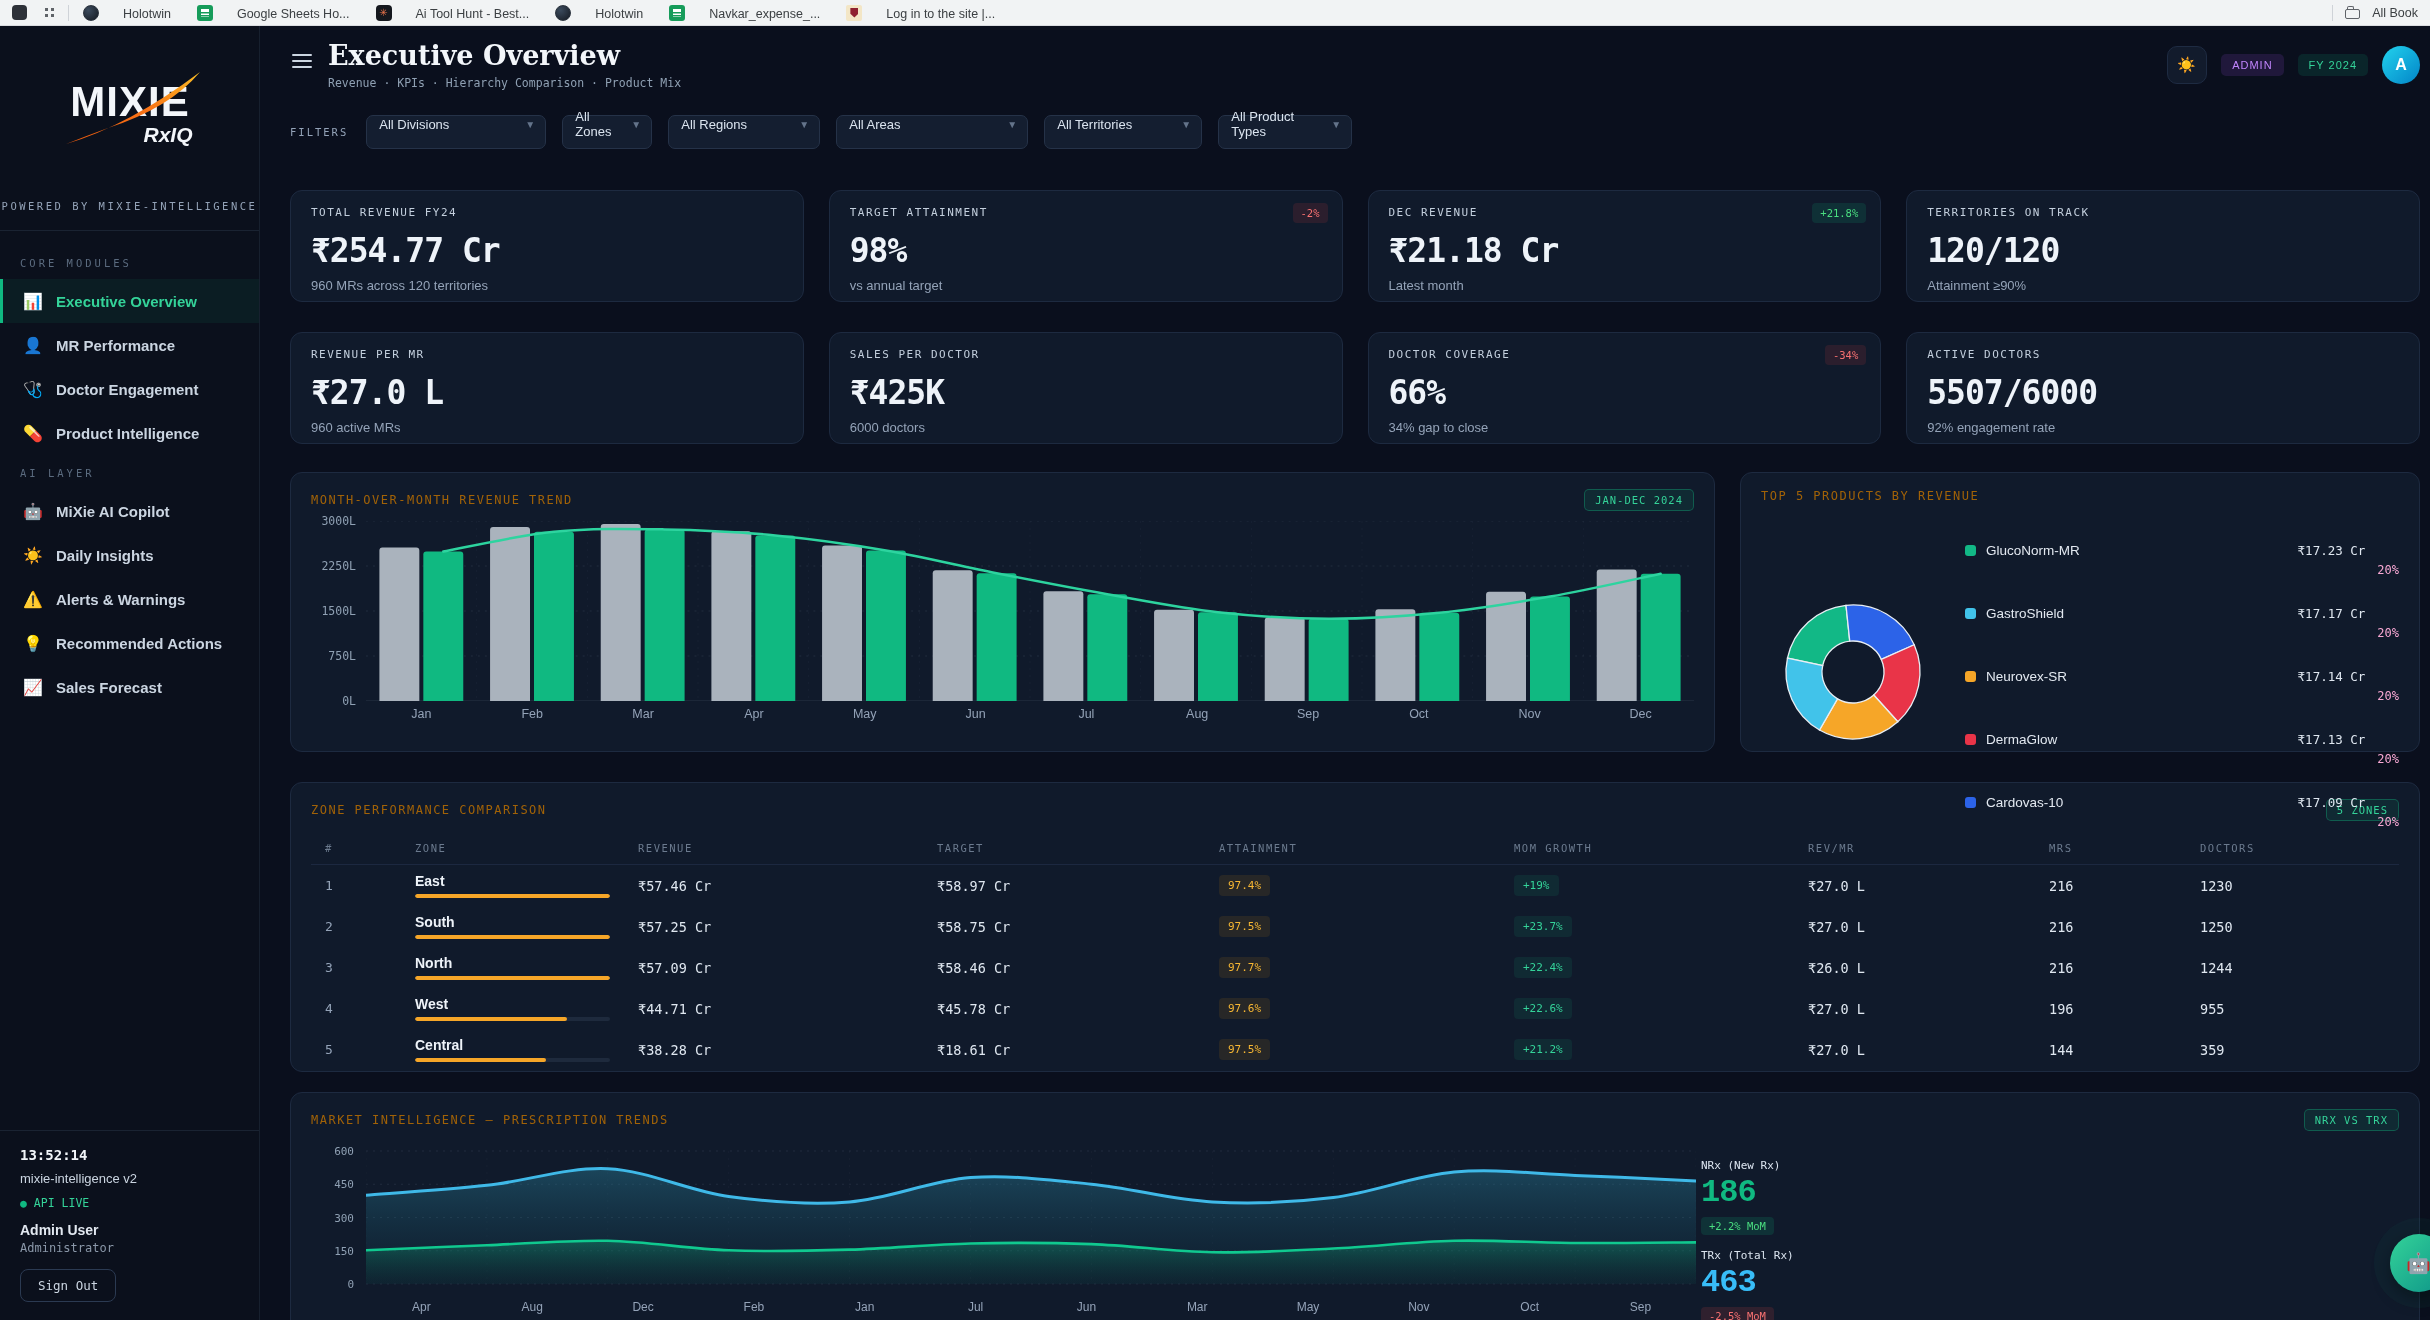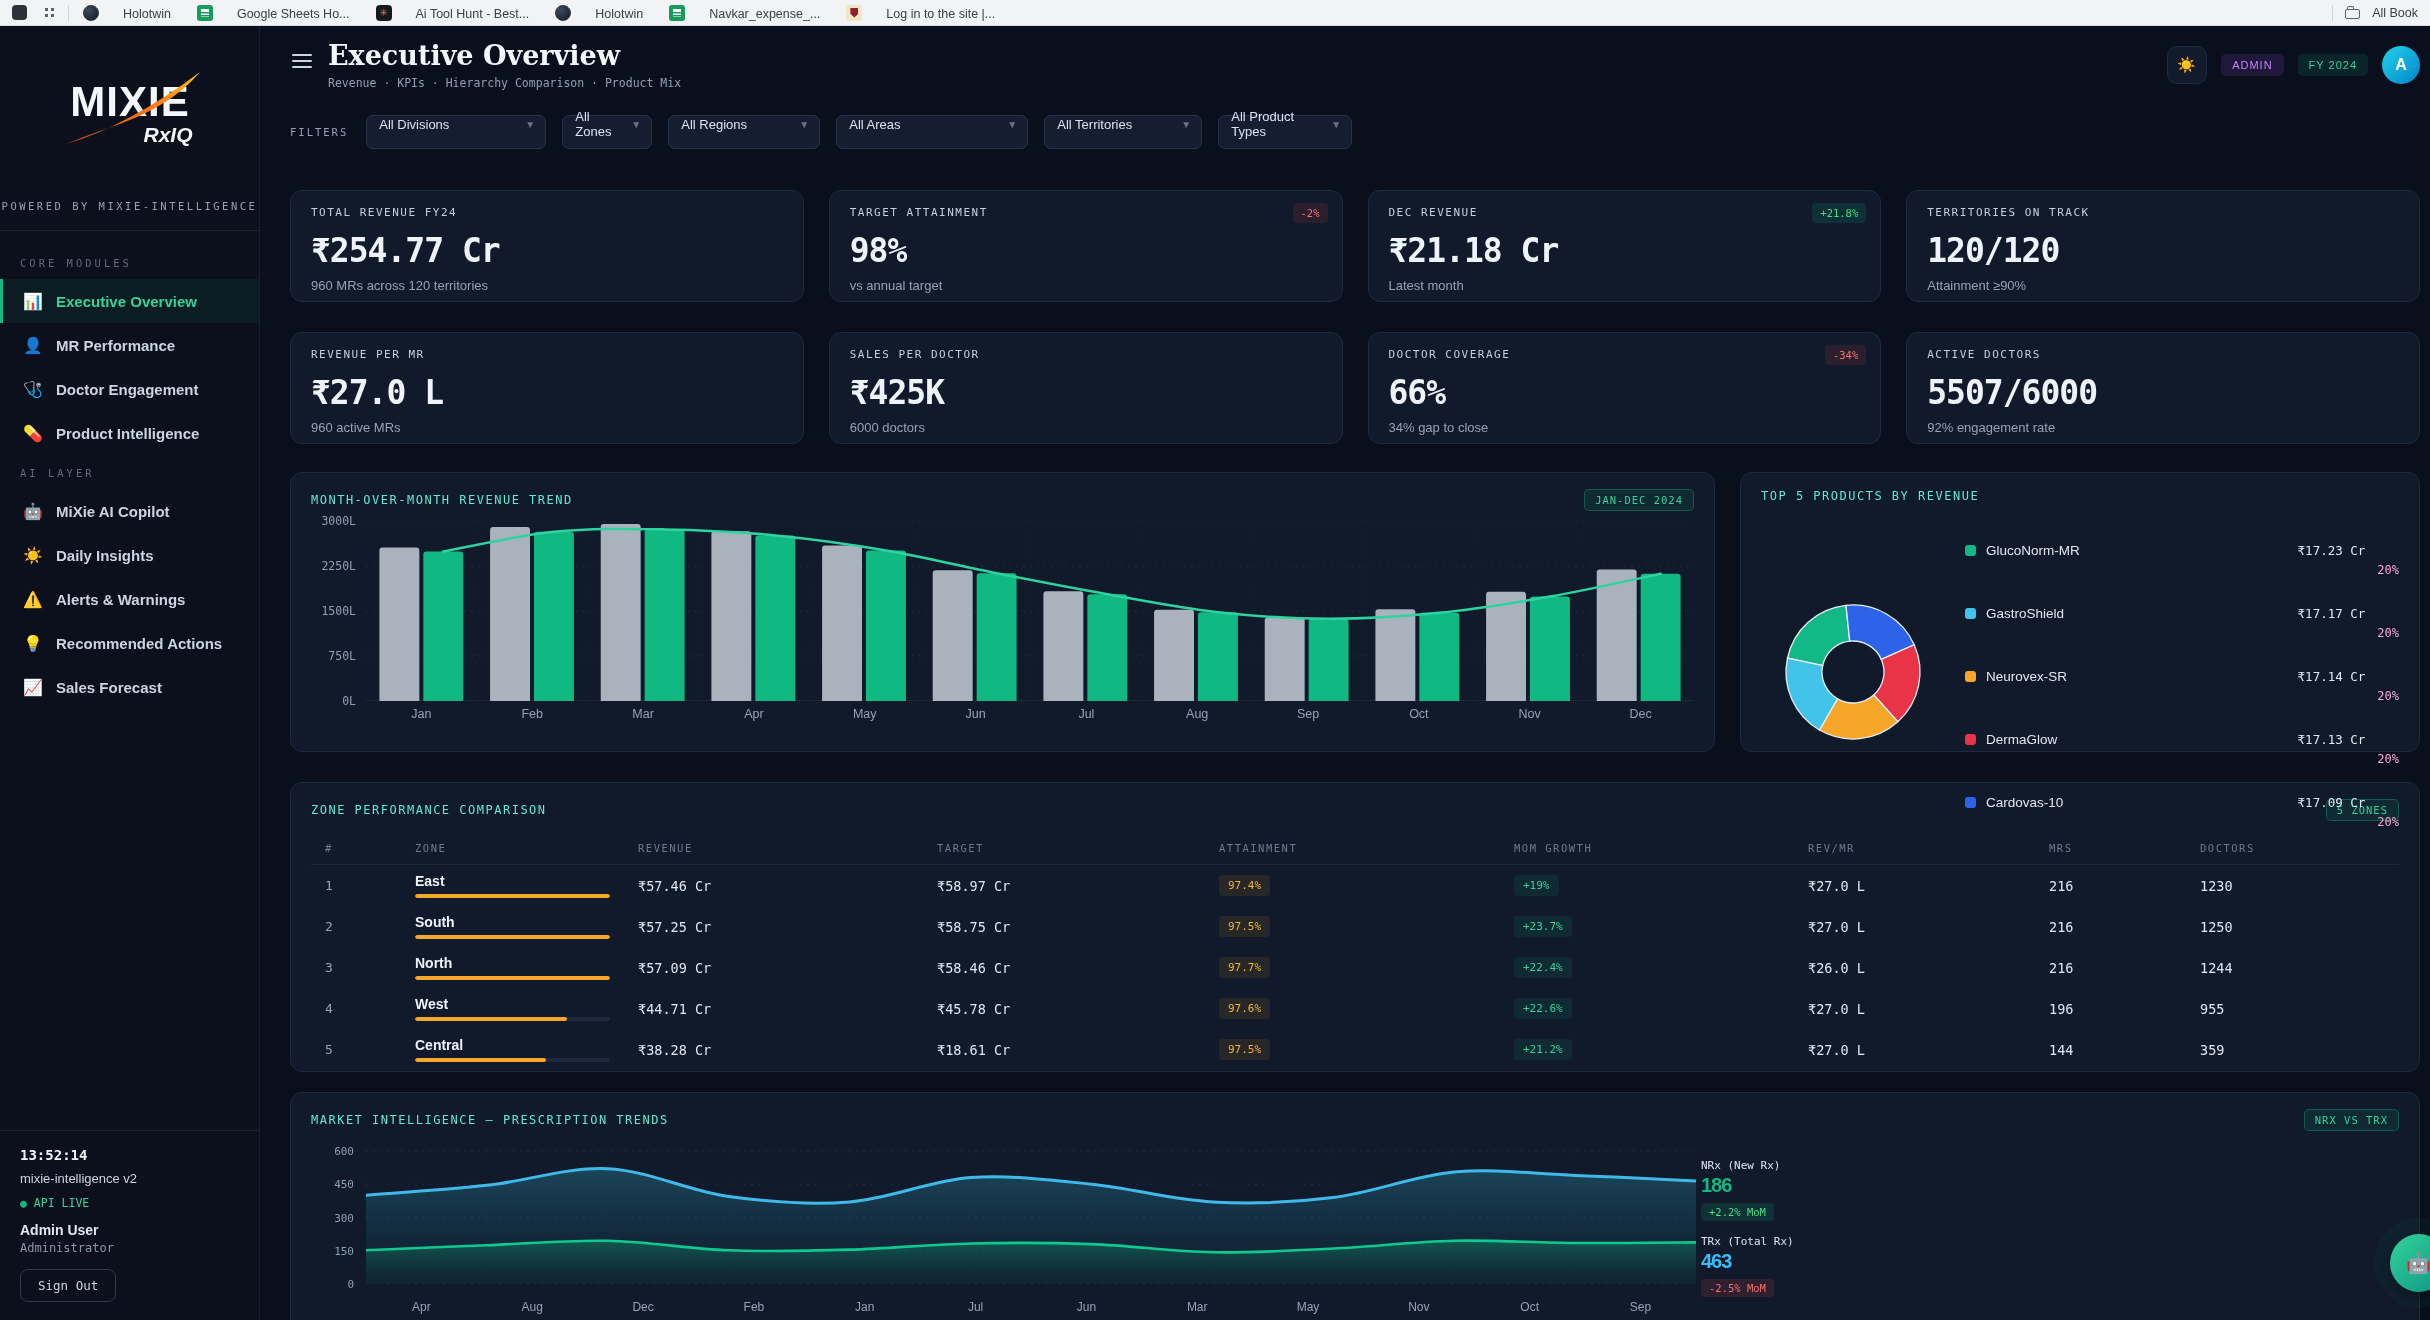--- a/index.html
+++ b/index.html
@@ -90,21 +90,21 @@
   .kpi-label{font-family:var(--mono);font-size:11px;letter-spacing:1.5px;color:#c3cfdd;}
   .kpi-value{font-family:var(--mono);font-weight:bold;font-size:33px;color:#eef3f9;margin-top:12px;letter-spacing:-1px;}
   .kpi-sub{font-size:13px;color:#94a3b8;margin-top:8px;}
   .kpi-badge{position:absolute;top:12px;right:14px;font-family:var(--mono);font-size:10.5px;padding:4px 8px;border-radius:4px;}
   .kpi-badge.neg{color:#f87171;background:rgba(239,68,68,.12);}
   .kpi-badge.pos{color:#4ade80;background:rgba(16,185,129,.14);}
 
   
   .panel{background:var(--card);border:1px solid var(--border);border-radius:12px;}
   .panel-head{display:flex;align-items:center;justify-content:space-between;padding:16px 20px 0;}
-  .panel-title{font-family:var(--mono);font-size:12px;letter-spacing:1.5px;color:#5eead4;}
+  .panel-title{font-family:var(--mono);font-size:12px;letter-spacing:1.5px;color:#a16207;}
   .panel-badge{font-family:var(--mono);font-size:10.5px;letter-spacing:1px;color:var(--green-t);background:rgba(16,185,129,.1);border:1px solid rgba(16,185,129,.35);border-radius:5px;padding:4px 10px;}
 
   #charts-row{display:flex;gap:25px;margin-top:28px;}
   #rev-panel{width:1425px;height:280px;flex:0 0 auto;}
   #rev-body{display:flex;padding:10px 20px 0;}
   #rev-ylabels{position:relative;width:55px;height:180px;flex:0 0 auto;}
   #rev-ylabels div{position:absolute;right:10px;font-family:var(--mono);font-size:11.5px;color:#8fa0b3;}
   #rev-plot{width:1330px;height:180px;}
   #rev-xlabels{display:flex;margin-left:75px;width:1330px;}
   #rev-xlabels div{flex:1;text-align:center;font-size:12.5px;color:#94a3b8;padding-top:6px;}
@@ -138,21 +138,21 @@
   #rx-panel{margin-top:20px;height:280px;position:relative;}
   #rx-body{display:flex;padding:12px 20px 0;}
   #rx-ylabels{position:relative;width:55px;height:152px;flex:0 0 auto;}
   #rx-ylabels div{position:absolute;right:12px;font-family:var(--mono);font-size:11px;color:#8fa0b3;}
   #rx-svg{width:1330px;height:152px;}
   #rx-xlabels{display:flex;margin-left:75px;width:1330px;}
   #rx-xlabels div{flex:1;text-align:center;font-size:12px;color:#94a3b8;padding-top:5px;}
   #rx-stats{position:absolute;left:1410px;top:66px;width:180px;}
   .rx-stat{margin-bottom:14px;}
   .rx-label{font-family:var(--mono);font-size:11px;color:#dbe4ef;}
-  .rx-value{font-family:Liberation Sans, sans-serif;font-weight:bold;font-size:20px;margin-top:2px;letter-spacing:-1px;}
+  .rx-value{font-family:Liberation Mono, monospace;font-weight:bold;font-size:32px;margin-top:2px;letter-spacing:-1px;}
   .rx-badge{display:inline-block;font-family:var(--mono);font-size:10.5px;padding:3px 8px;border-radius:4px;margin-top:6px;}
   .rx-badge.pos{color:#4ade80;background:rgba(16,185,129,.15);}
   .rx-badge.neg{color:#f87171;background:rgba(239,68,68,.14);}
 
   #bot-btn{position:absolute;left:2390px;top:1234px;width:58px;height:58px;border-radius:50%;background:linear-gradient(135deg,#34d399,#0d9488);display:flex;align-items:center;justify-content:center;font-size:20px;box-shadow:0 0 0 16px rgba(16,185,129,.05),0 6px 18px rgba(0,0,0,.45);cursor:pointer;}
 </style>
 </head>
 <body>
 
 <div id="root">

